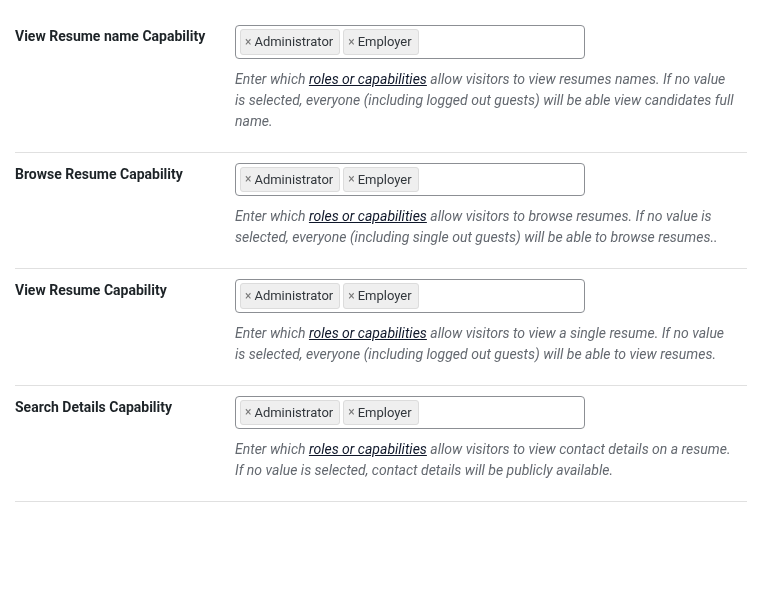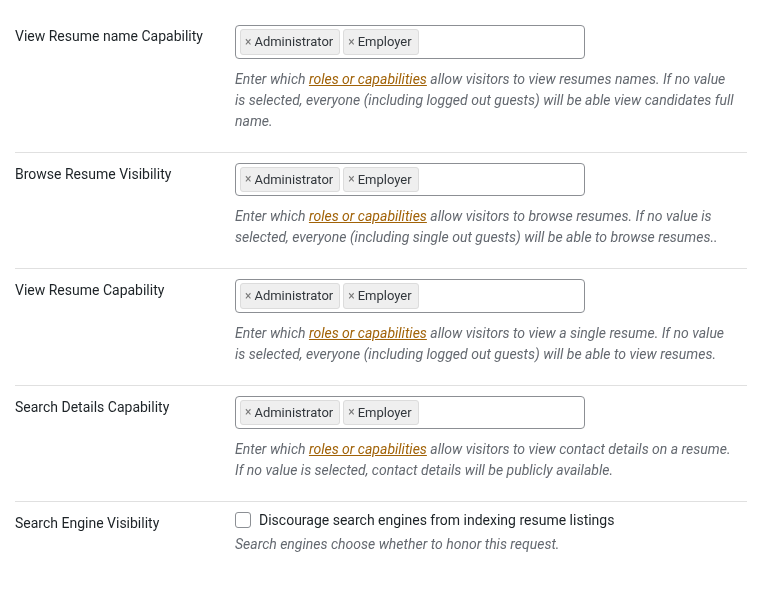--- a/index.html
+++ b/index.html
@@ -9,21 +9,21 @@
       color: #1d2327;
       background: #fff;
       padding: 15px;
       width: 762px;
     }
     .form-table { width: 100%; border-collapse: collapse; }
     .form-table tr { }
     .form-table th {
       text-align: left;
       vertical-align: top;
-      font-weight: 400;
+      font-weight: 700;
       font-size: 14px;
       padding: 12px 10px 20px 0;
       width: 220px;
       line-height: 1.4;
     }
     .form-table td {
       vertical-align: top;
       padding: 10px 10px 20px 0;
     }
     .form-table tr.divider td, .form-table tr.divider th { padding:0; }
@@ -60,21 +60,21 @@
     }
     .description {
       font-style: italic;
       color: #646970;
       margin-top: 10px;
       line-height: 1.5;
       font-size: 14px;
       max-width: 500px;
     }
     .description a {
-      color: #a16207;
+      color: #0f172a;
       text-decoration: underline;
     }
     .checkbox-row {
       display: flex;
       align-items: center;
       gap: 8px;
     }
     input[type="checkbox"] {
       width: 16px;
       height: 16px;
@@ -124,21 +124,21 @@
     <tr class="divider">
         <th colspan="1">
           <div class="divider-line"></div>
         </th>
         <td>
           <div class="divider-line"></div>
         </td>
       </tr>
 
     <tr>
-      <th>Browse Resume Visibility</th>
+      <th>Browse Resume Capability</th>
       <td>
         <div class="tag-input">
           <span class="tag">
             <span class="tag-x">×</span>
             <span>Administrator</span>
           </span>
           <span class="tag">
             <span class="tag-x">×</span>
             <span>Employer</span>
           </span>
@@ -207,25 +207,15 @@
 
     <tr class="divider">
         <th colspan="1">
           <div class="divider-line"></div>
         </th>
         <td>
           <div class="divider-line"></div>
         </td>
       </tr>
 
-    <tr>
-      <th>Search Engine Visibility</th>
-      <td>
-        <div class="checkbox-row">
-          <input type="checkbox" style="">
-          <span class="checkbox-label">Discourage search engines from indexing resume listings</span>
-        </div>
-        <p class="description-plain">Search engines choose whether to honor this request.</p>
-      </td>
-    </tr>
 
   </tbody>
 </table>
 
 </body></html>

